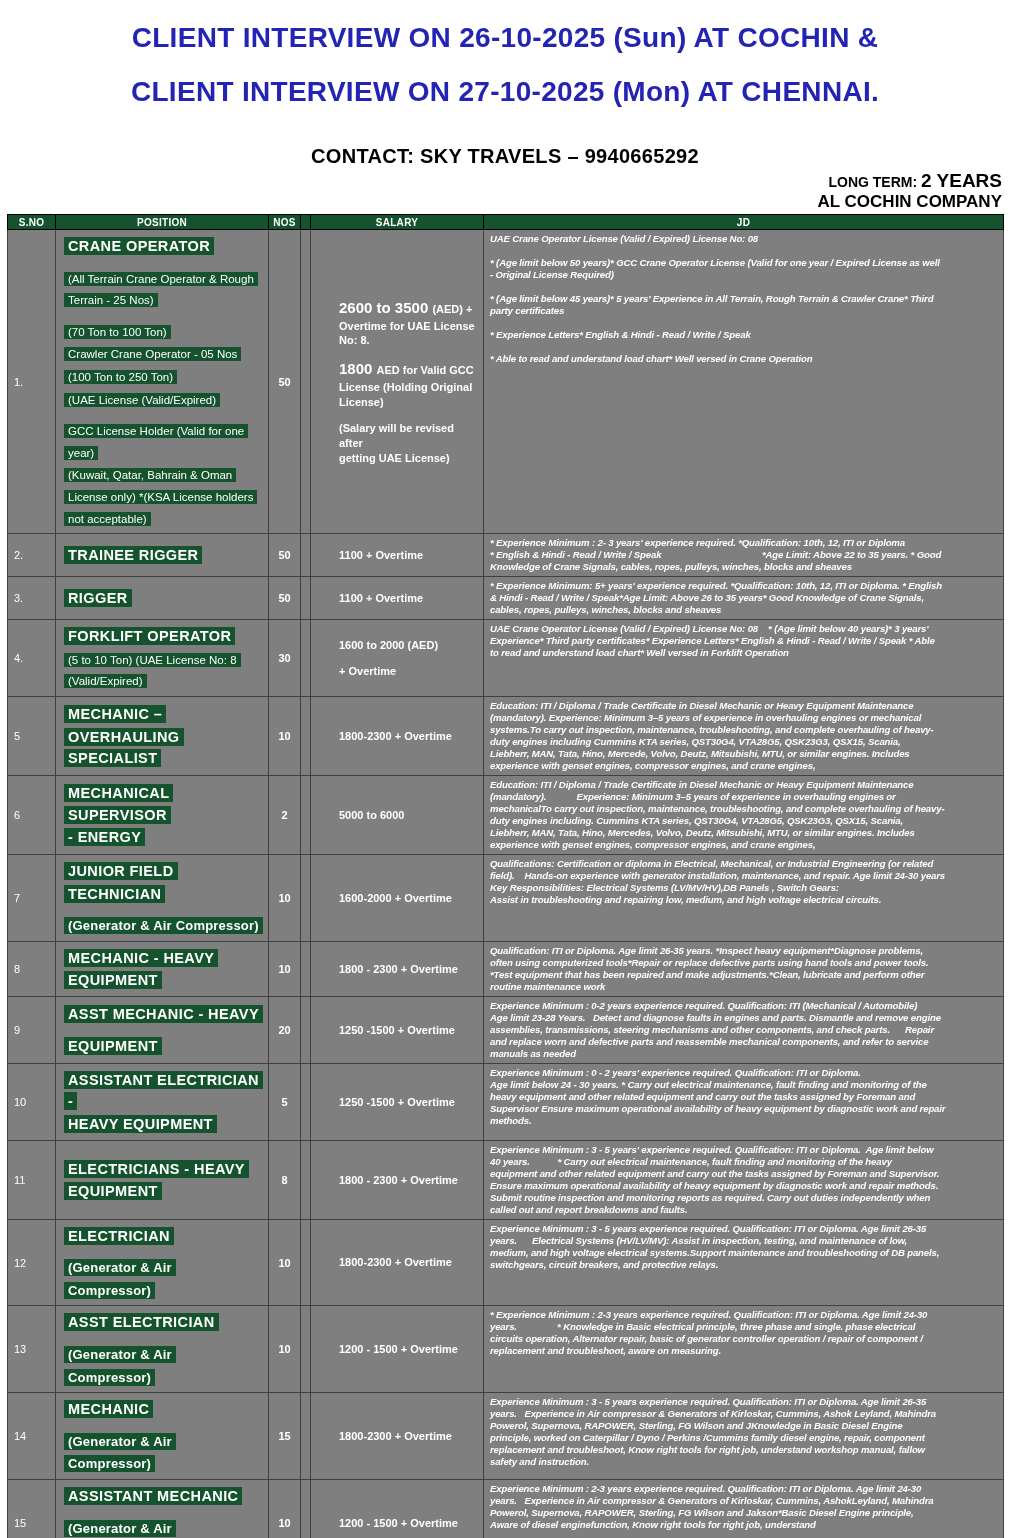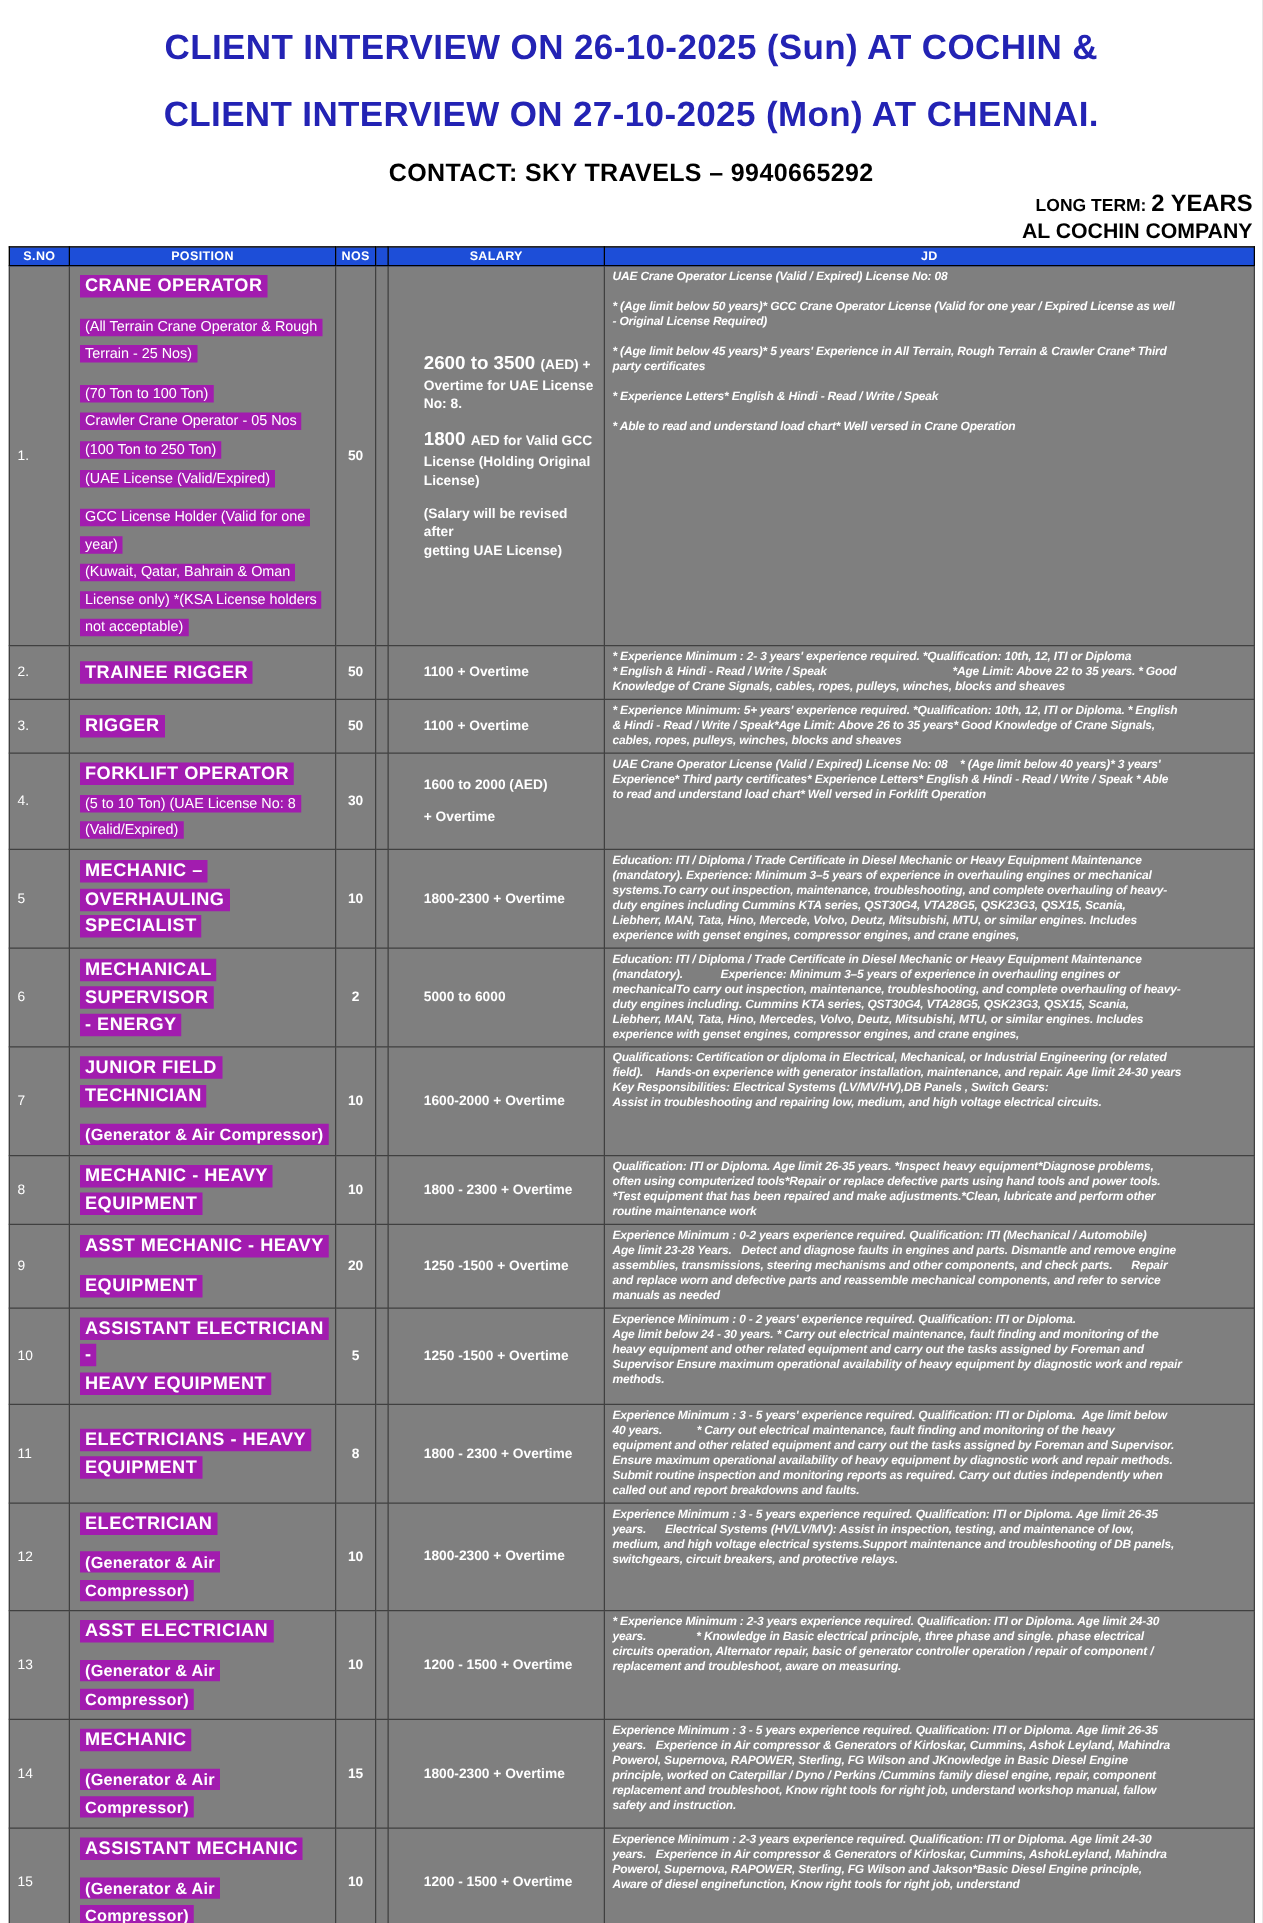--- a/index.html
+++ b/index.html
@@ -1,32 +1,32 @@
 <!DOCTYPE html>
 <html><head>
 <meta charset="utf-8">
 <style>
   html,body{margin:0;padding:0;background:#fff;}
   .page{width:1010px;min-height:1538px;background:#fff;font-family:"Liberation Sans",sans-serif;color:#000;position:relative;overflow:hidden;}
   
   .title{ text-align:center;font-size:27px;font-weight:900;letter-spacing:1.5px;padding-top:8px;color:#000;}
   .blue-line{text-align:center;color:#2323b4;font-size:28px;font-weight:700;margin-top:22px;letter-spacing:.3px;}
-  .contact{text-align:center;color:#000;font-size:20px;font-weight:700;margin-top:20px;letter-spacing:.3px;}
+  .contact{text-align:center;color:#000;font-size:20px;font-weight:700;margin-top:37px;letter-spacing:.3px;}
   .meta-row{display:flex;justify-content:space-between;align-items:flex-end;padding:0 8px;margin-top:2px;flex-direction:column;}
   .term{font-size:14px;font-weight:700;}
   .term .term-val{font-size:19px;font-weight:800;}
   .company{font-size:17px;font-weight:800;}
   
   table{border-collapse:collapse;table-layout:fixed;width:996px;margin:2px 7px 0 7px;background:#7f7f7f;}
-  th{background:#1d4ed8;color:#fff;font-size:10px;font-weight:700;height:14px;border:1px solid #000;padding:0;letter-spacing:.3px;}
+  th{background:#14532d;color:#fff;font-size:10px;font-weight:700;height:14px;border:1px solid #000;padding:0;letter-spacing:.3px;}
   td{border:1px solid #404040;vertical-align:top;color:#fff;padding:2px 4px;}
   td.sno{vertical-align:middle;font-size:11px;padding-left:6px;}
   td.pos{padding:5px 5px 4px 8px;vertical-align:middle;}
   .pl{margin:0 0 1px 0;line-height:1.35;}
-  .hl{background:#a21caf;color:#fff;padding:1px 4px;-webkit-box-decoration-break:clone;box-decoration-break:clone;}
+  .hl{background:#14532d;color:#fff;padding:1px 4px;-webkit-box-decoration-break:clone;box-decoration-break:clone;}
   .pl-t1{font-size:14.5px;font-weight:800;letter-spacing:.4px;}
   .pl-t2{font-size:13px;font-weight:800;letter-spacing:.2px;}
   .pl-s{font-size:11.5px;font-weight:400;}
   .gap{height:9px;}
   td.nos{text-align:center;vertical-align:middle;font-size:11px;font-weight:700;}
   td.spacer{padding:0;}
   td.salary{vertical-align:middle;font-size:11px;font-weight:700;padding:4px 6px 4px 28px;line-height:1.3;}
   .sal-line{margin:1px 0;}
   .sal-gap{height:10px;}
   .sal-big{font-size:15px;font-weight:800;}

